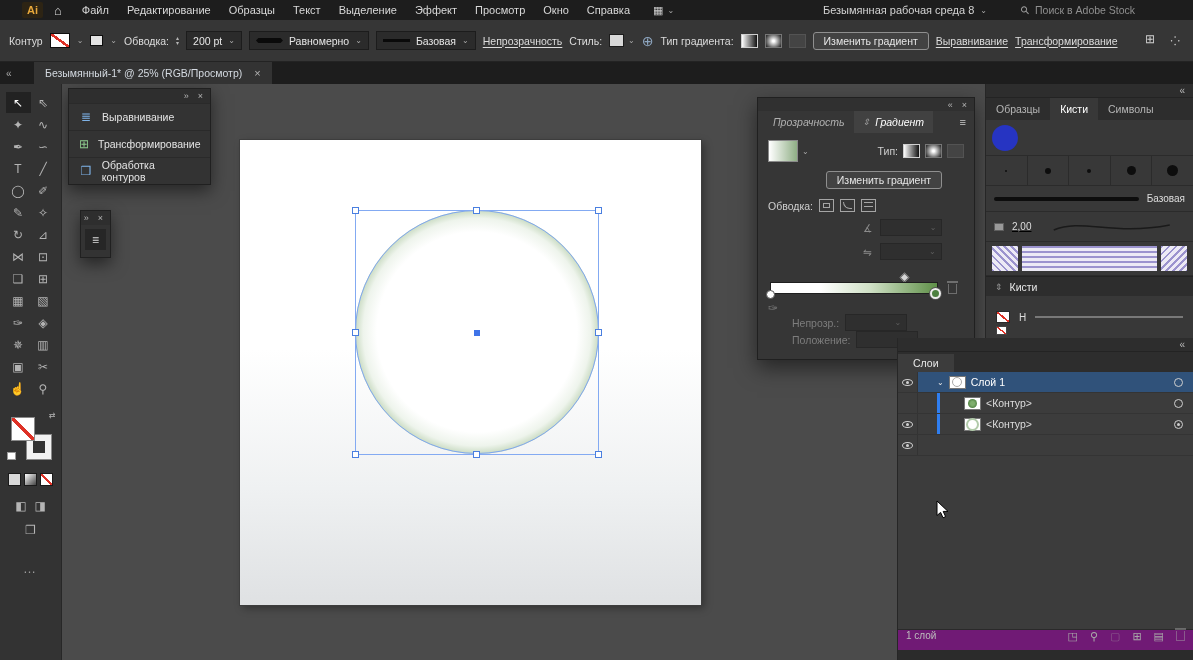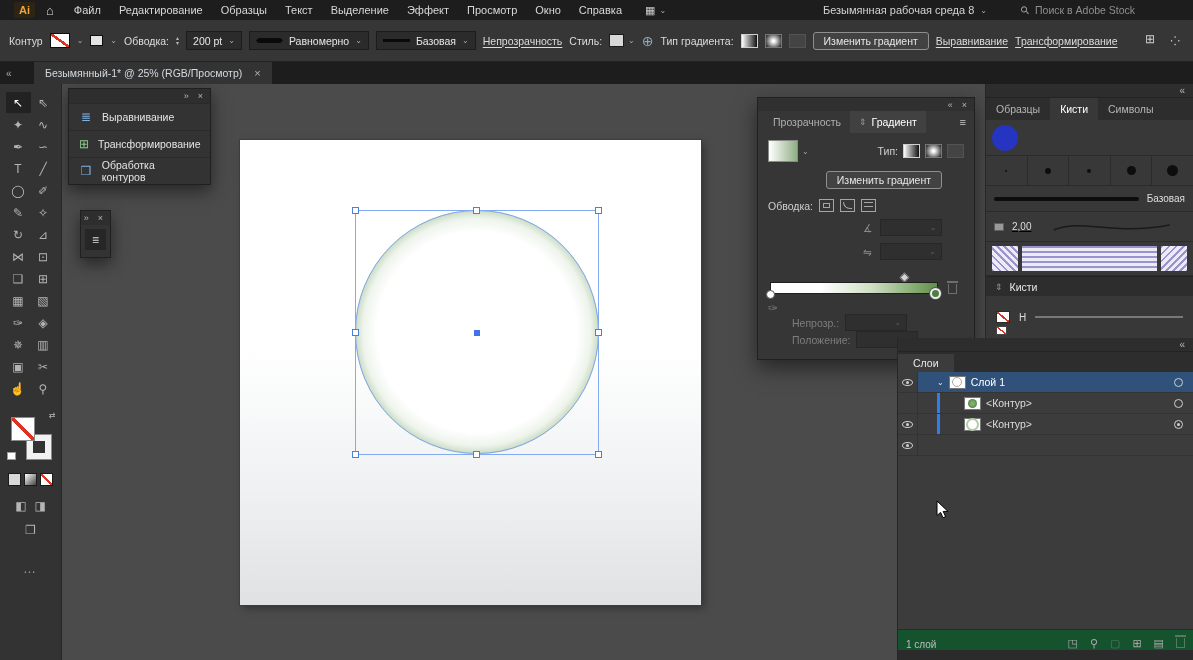--- a/index.html
+++ b/index.html
@@ -3,21 +3,21 @@
 <meta charset="utf-8">
 <style>
   * { margin:0; padding:0; box-sizing:border-box; }
   html,body { width:1193px; height:660px; }
   body { font-family:"Liberation Sans", sans-serif; background:#3a3a3a; overflow:hidden; }
   .app { position:relative; width:1193px; height:660px; background:#4b4b4b; overflow:hidden; }
 
   
   .menubar { position:absolute; left:0; top:0; right:0; height:20px; background:#1d1d1d;
              display:flex; align-items:center; color:#d8d8d8; font-size:11px; z-index:8; }
-  .logo { width:21px; height:16px; margin-left:14px; background:#2d2414; color:#e8a83b; font-weight:bold;
+  .logo { width:21px; height:16px; margin-left:22px; background:#2d2414; color:#e8a83b; font-weight:bold;
           display:flex; align-items:center; justify-content:center; border-radius:2px; font-size:11px; }
   .home { padding:0 11px; font-size:13px; color:#d8d8d8; }
   .menu-item { padding:0 9px; white-space:nowrap; }
   .arrange { margin-left:14px; display:flex; align-items:center; gap:4px; color:#c9c9c9; }
   .mb-spacer { flex:1; }
   .workspace { display:flex; align-items:center; gap:6px; color:#d4d4d4; margin-right:34px; white-space:nowrap; }
   .searchbox { display:flex; align-items:center; gap:6px; margin-right:14px; width:158px; }
   .mag { color:#9a9a9a; font-size:11px; display:inline-block; transform:rotate(-45deg); }
   .searchbox input { background:transparent; border:none; outline:none; color:#bbb; font-size:10.5px; width:132px;
                      font-family:"Liberation Sans", sans-serif; }
@@ -117,21 +117,21 @@
   .fpanelB { left:80px; top:210px; width:31px; height:48px; }
   .fpb-body { width:21px; height:21px; margin:4px auto; background:#262626; display:flex; align-items:center;
               justify-content:center; color:#ddd; font-size:12px; }
 
   
   .gpanel { position:absolute; left:757px; top:97px; width:218px; height:263px; background:#363636;
             border:1px solid #202020; box-shadow:0 8px 20px rgba(0,0,0,.5); z-index:5; font-size:10.5px; }
   .gp-top { height:13px; display:flex; justify-content:flex-end; align-items:center; gap:9px; padding:0 7px;
             color:#b5b5b5; font-size:9px; background:#303030; }
   .gp-tabs { display:flex; align-items:stretch; height:22px; color:#b0b0b0; padding-left:6px; }
-  .gp-tab { display:flex; align-items:center; padding:0 9px; gap:5px; }
+  .gp-tab { display:flex; align-items:center; padding:0 9px; gap:5px;font-style:italic; }
   .gp-tab.active { background:#414141; color:#fff; }
   .gp-menu { margin-left:auto; margin-right:8px; align-self:center; color:#ccc; font-size:11px; }
   .gp-body { padding:7px 10px; position:relative; color:#cfcfcf; }
   .gp-rowA { display:flex; align-items:center; gap:4px; }
   .gthumb { width:30px; height:22px; border:1px solid #8a8a8a; background:linear-gradient(90deg,#fff,#8fae85); }
   .gp-type { margin-left:auto; display:flex; align-items:center; gap:5px; }
   .gp-rowB { margin-top:9px; display:flex; }
   .gp-rowB .btn { margin-left:auto; margin-right:22px; }
   .gp-rowC { margin-top:10px; display:flex; align-items:center; gap:6px; }
   .sicon { width:15px; height:13px; border:1px solid #a5a5a5; position:relative; display:inline-block; }
@@ -212,22 +212,22 @@
   .disc { font-size:8px; color:#e8e8e8; }
   .lthumb { width:17px; height:13px; background:#fff; border:1px solid #777; display:flex; align-items:center;
             justify-content:center; flex:none; }
   .t-layer::after { content:''; width:8px; height:8px; border-radius:50%; border:1px solid #aaa; }
   .t-green::after { content:''; width:9px; height:9px; border-radius:50%;
                     background:radial-gradient(circle,#7fae6d 30%,#4e8040 75%); }
   .t-ring::after { content:''; width:9px; height:9px; border-radius:50%; border:2px solid #b2cbaa; background:#fff; }
   .ltarget { width:9px; height:9px; border-radius:50%; border:1px solid #cfcfcf; margin-left:auto; margin-right:10px; flex:none;
              display:flex; align-items:center; justify-content:center; }
   .ltarget.double::after { content:''; width:3px; height:3px; border-radius:50%; background:#cfcfcf; }
-  .lstatus { position:absolute; left:0; right:0; bottom:10px; height:21px; background:#14532d;
-             border-top:1px solid #2a2a2a; display:flex; align-items:flex-end; padding:0 8px; font-size:10px; color:#bdbdbd; }
+  .lstatus { position:absolute; left:0; right:0; bottom:10px; height:21px; background:#701a75;
+             border-top:1px solid #2a2a2a; display:flex; align-items:flex-start; padding:0 8px; font-size:10px; color:#bdbdbd; }
   .ls-icons { margin-left:auto; display:flex; gap:12px; align-items:center; color:#a8a8a8; font-size:11px; }
   .dock-foot { position:absolute; left:0; right:0; bottom:0; height:10px; background:#2b2b2b; }
 
   .cursor { position:absolute; left:936px; top:500px; z-index:10; }
 </style>
 </head>
 <body>
 
 <div class="app">
 

